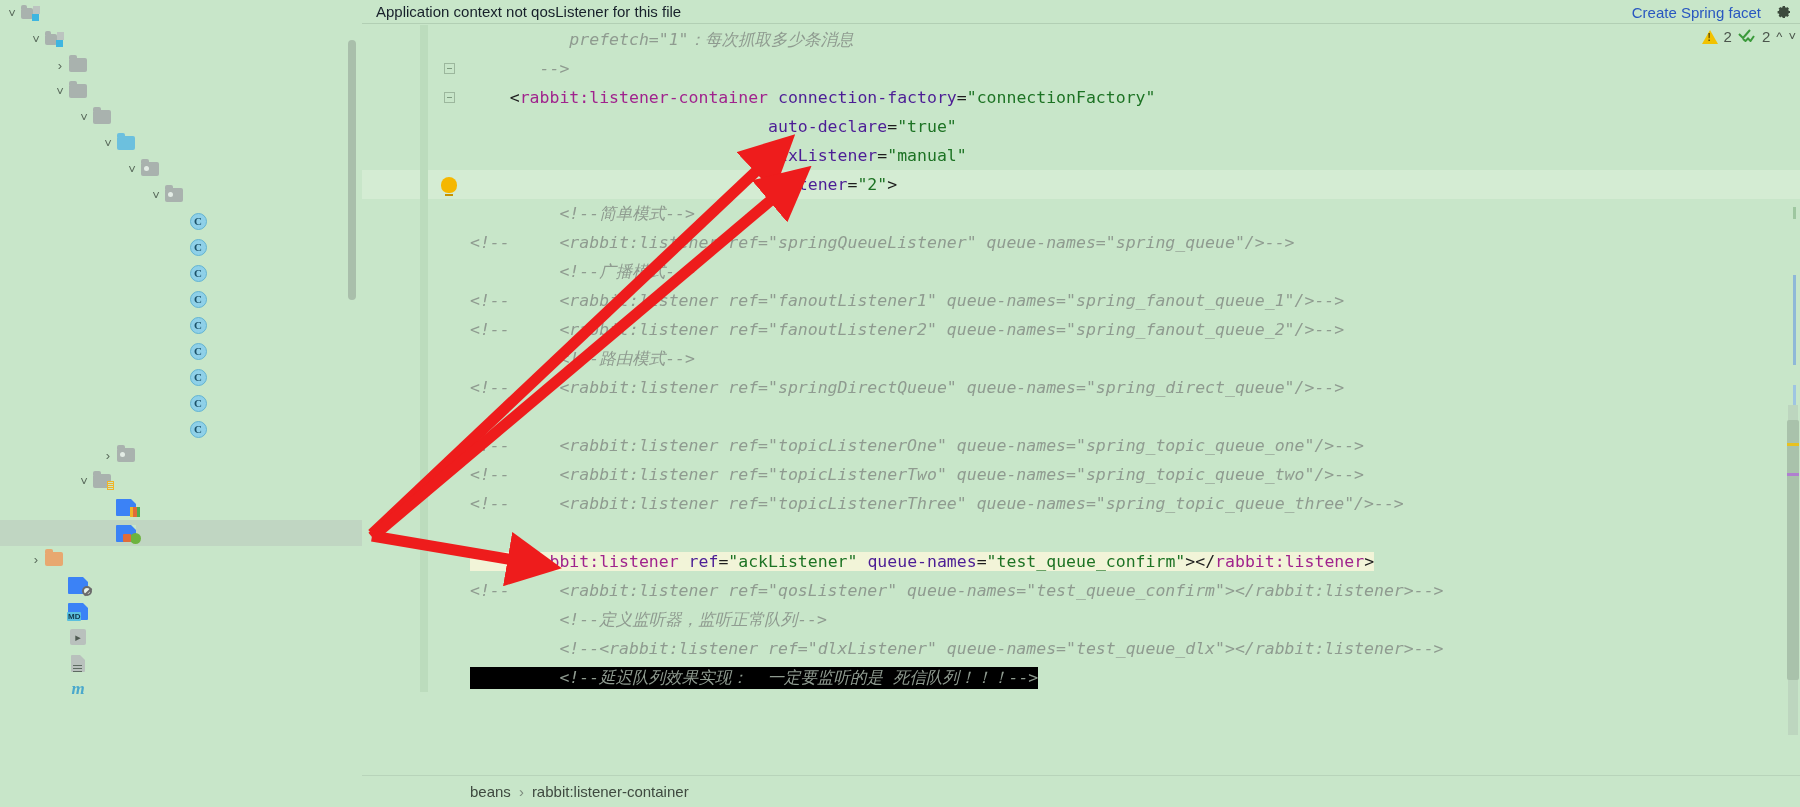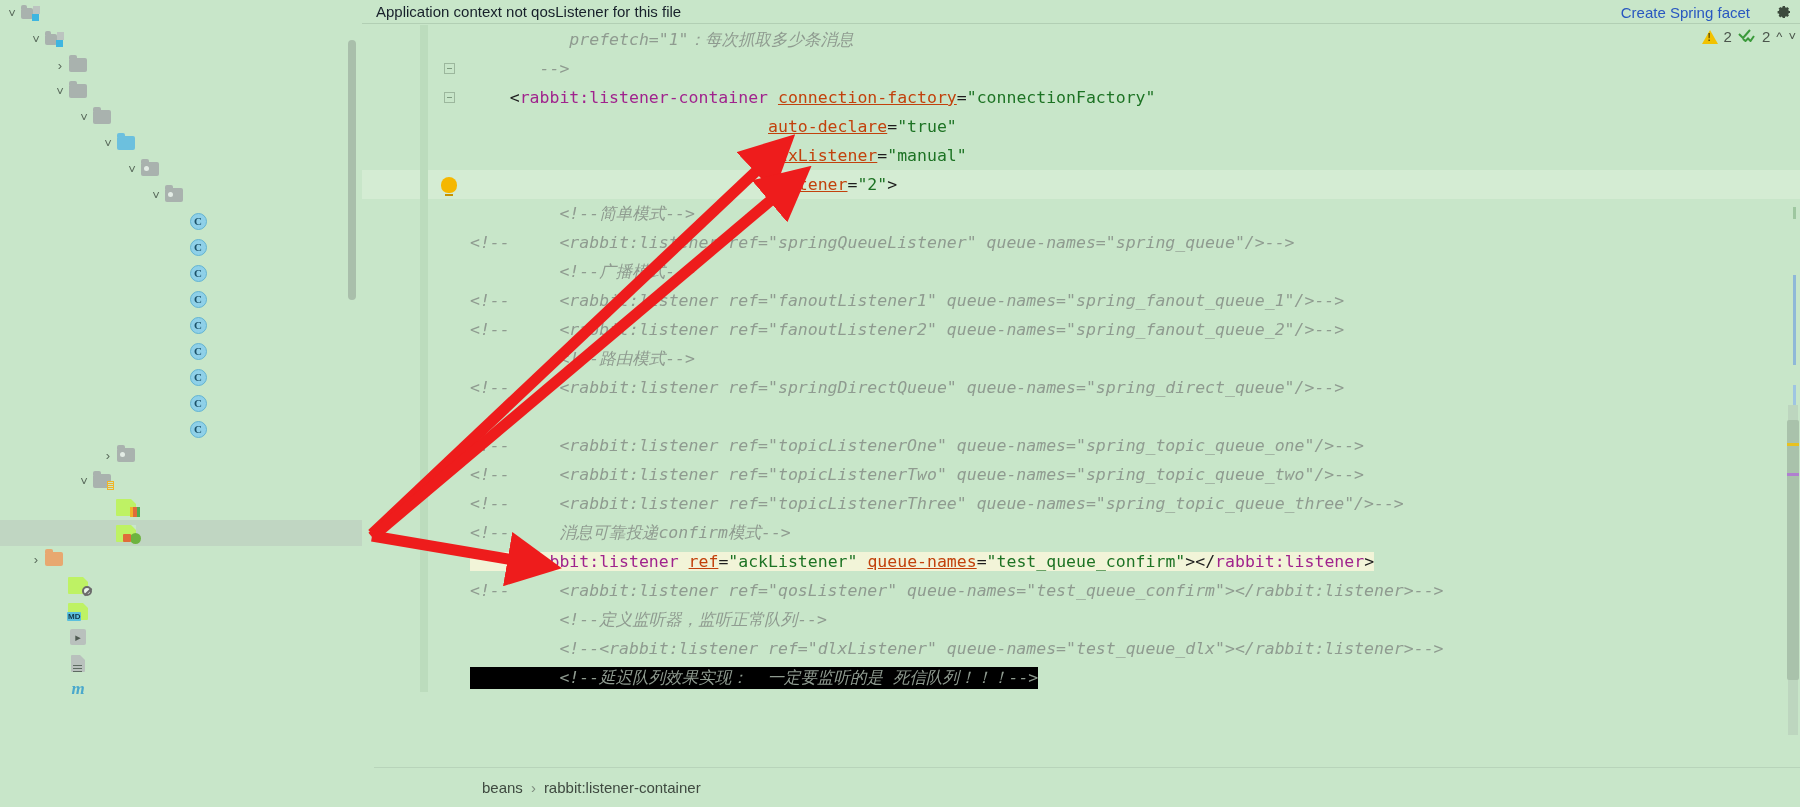--- a/index.html
+++ b/index.html
@@ -84,21 +84,21 @@
   .module-ic .b2 { position:absolute; right:0; top:0px; width:7px; height:8px; background:#bcc4c0; }
   .module-ic .sq { position:absolute; right:1px; bottom:0px; width:7px;height:7px;background:#3fb5e0;}
   .cls-ic {
     width: 17px; height: 17px; border-radius: 50%;
     background: #8fd0e8; border: 1px solid #63b4d2;
     color: #1b5168; font-size: 11px; font-weight: bold;
     display: flex; align-items: center; justify-content: center;
     font-family: "Liberation Serif", serif;
   }
   .file-ic {
-    width: 20px; height: 17px; background: #bef264; position: relative;
+    width: 20px; height: 17px; background: #3b82f6; position: relative;
     border-radius: 1px;
   }
   .file-ic::after {
     content: ""; position: absolute; right: 0; top: 0;
     border-left: 5px solid transparent; border-top: 5px solid #c8e6c9;
   }
   .badge-md {
     position: absolute; left: -1px; bottom: -1px;
     background: #5bc0de; color: #12374a; font-size: 8px; font-weight: bold;
     padding: 0 1px; line-height: 9px; border-radius: 1px;
@@ -158,21 +158,21 @@
   #notif-bar {
     position: relative;
     height: 24px;
     border-bottom: 1px solid #b2cfb4;
     display: flex; align-items: center;
     padding: 0 14px;
     font-size: 15px; color: #17202a;
   }
   #notif-actions {
     position: absolute; right: 8px; top: 0; height: 24px;
-    display: flex; align-items: center; gap: 26px;
+    display: flex; align-items: center; gap: 15px;
   }
   #create-facet { color: #2857c0; font-size: 15px; cursor: pointer; }
   .gear {
     width: 16px; height: 16px; position: relative;
     display: inline-block;
   }
   #inspect-bar {
     position: absolute; right: 4px; top: 28px;
     display: flex; align-items: center; gap: 6px;
     font-size: 15px; color: #4b554c;
@@ -231,28 +231,28 @@
     width: 11px; height: 11px; border: 1px solid #9cb79d; position: relative;
   }
   .fold-mark.open::after {
     content:""; position:absolute; left:2px; top:4px; width:5px;height:1px;background:#7d9a7f;
   }
   .codetxt { flex: 1; }
 
   
   .c-comment { color: #8f9b90; font-style: italic; }
   .c-tag     { color: #a0238d; }
-  .c-attr    { color: #c2410c; text-decoration: underline; }
+  .c-attr    { color: #4c1d95; }
   .c-val     { color: #1d7324; }
   .c-punct   { color: #1d1d1d; }
   .sel-bg    { background: #f2f4d8; }
 
   #breadcrumb {
-    position: absolute; left: 12px; right: 0; bottom: 0;
-    height: 40px;
+    position: absolute; left: 0; right: 0; bottom: 0;
+    height: 32px;
     border-top: 1px solid #b8d4ba;
     display: flex; align-items: center;
     padding-left: 108px;
     font-size: 15px; color: #3f4a40;
   }
   #breadcrumb .sep { margin: 0 8px; color: #7d8b7e; }
   #breadcrumb .crumb { cursor: pointer; }
 
   
   #marker-gutter {
@@ -556,21 +556,21 @@
           <div class="code-line"><span class="ln"></span><span class="gutter2"></span><span class="fold"></span><span class="codetxt"><span class="c-comment">&lt;!--     &lt;rabbit:listener ref="springQueueListener" queue-names="spring_queue"/&gt;--&gt;</span></span></div>
           <div class="code-line"><span class="ln"></span><span class="gutter2"></span><span class="fold"></span><span class="codetxt"><span class="c-comment">         &lt;!--广播模式--&gt;</span></span></div>
           <div class="code-line"><span class="ln"></span><span class="gutter2"></span><span class="fold"></span><span class="codetxt"><span class="c-comment">&lt;!--     &lt;rabbit:listener ref="fanoutListener1" queue-names="spring_fanout_queue_1"/&gt;--&gt;</span></span></div>
           <div class="code-line"><span class="ln"></span><span class="gutter2"></span><span class="fold"></span><span class="codetxt"><span class="c-comment">&lt;!--     &lt;rabbit:listener ref="fanoutListener2" queue-names="spring_fanout_queue_2"/&gt;--&gt;</span></span></div>
           <div class="code-line"><span class="ln"></span><span class="gutter2"></span><span class="fold"></span><span class="codetxt"><span class="c-comment">         &lt;!--路由模式--&gt;</span></span></div>
           <div class="code-line"><span class="ln"></span><span class="gutter2"></span><span class="fold"></span><span class="codetxt"><span class="c-comment">&lt;!--     &lt;rabbit:listener ref="springDirectQueue" queue-names="spring_direct_queue"/&gt;--&gt;</span></span></div>
           <div class="code-line"><span class="ln"></span><span class="gutter2"></span><span class="fold"></span></div>
           <div class="code-line"><span class="ln"></span><span class="gutter2"></span><span class="fold"></span><span class="codetxt"><span class="c-comment">&lt;!--     &lt;rabbit:listener ref="topicListenerOne" queue-names="spring_topic_queue_one"/&gt;--&gt;</span></span></div>
           <div class="code-line"><span class="ln"></span><span class="gutter2"></span><span class="fold"></span><span class="codetxt"><span class="c-comment">&lt;!--     &lt;rabbit:listener ref="topicListenerTwo" queue-names="spring_topic_queue_two"/&gt;--&gt;</span></span></div>
           <div class="code-line"><span class="ln"></span><span class="gutter2"></span><span class="fold"></span><span class="codetxt"><span class="c-comment">&lt;!--     &lt;rabbit:listener ref="topicListenerThree" queue-names="spring_topic_queue_three"/&gt;--&gt;</span></span></div>
-          <div class="code-line"><span class="ln"></span><span class="gutter2"></span><span class="fold"></span><span class="codetxt"><span class="c-comment">&lt;!--     消息可靠投递confirm模式--&gt;</span></span></div>
+          <div class="code-line"><span class="ln"></span><span class="gutter2"></span><span class="fold"></span></div>
           <div class="code-line"><span class="ln"></span><span class="gutter2"></span><span class="fold"></span><span class="codetxt sel-bg" style="display: inline-block; flex: 0 0 auto; background: rgb(242, 244, 216);"><span class="c-punct">     &lt;</span><span class="c-tag">rabbit:listener</span><span class="c-punct"> </span><span class="c-attr">ref</span><span class="c-punct">=</span><span class="c-val">"ackListener"</span><span class="c-punct"> </span><span class="c-attr">queue-names</span><span class="c-punct">=</span><span class="c-val">"test_queue_confirm"</span><span class="c-punct">&gt;&lt;/</span><span class="c-tag">rabbit:listener</span><span class="c-punct">&gt;</span></span></div>
           <div class="code-line"><span class="ln"></span><span class="gutter2"></span><span class="fold"></span><span class="codetxt"><span class="c-comment">&lt;!--     &lt;rabbit:listener ref="qosListener" queue-names="test_queue_confirm"&gt;&lt;/rabbit:listener&gt;--&gt;</span></span></div>
           <div class="code-line"><span class="ln"></span><span class="gutter2"></span><span class="fold"></span><span class="codetxt"><span class="c-comment">         &lt;!--定义监听器，监听正常队列--&gt;</span></span></div>
           <div class="code-line"><span class="ln"></span><span class="gutter2"></span><span class="fold"></span><span class="codetxt"><span class="c-comment">         &lt;!--&lt;rabbit:listener ref="dlxListener" queue-names="test_queue_dlx"&gt;&lt;/rabbit:listener&gt;--&gt;</span></span></div>
           <div class="code-line"><span class="ln"></span><span class="gutter2"></span><span class="fold"></span><span class="codetxt sel-dim" style="display: inline-block; flex: 0 0 auto; background: #000000;"><span class="c-comment">         &lt;!--延迟队列效果实现：  一定要监听的是 死信队列！！！--&gt;</span></span></div>
         </div>
     </div>
 
     <div id="marker-gutter">
       <div class="marker" id="mk-green-s"></div>

